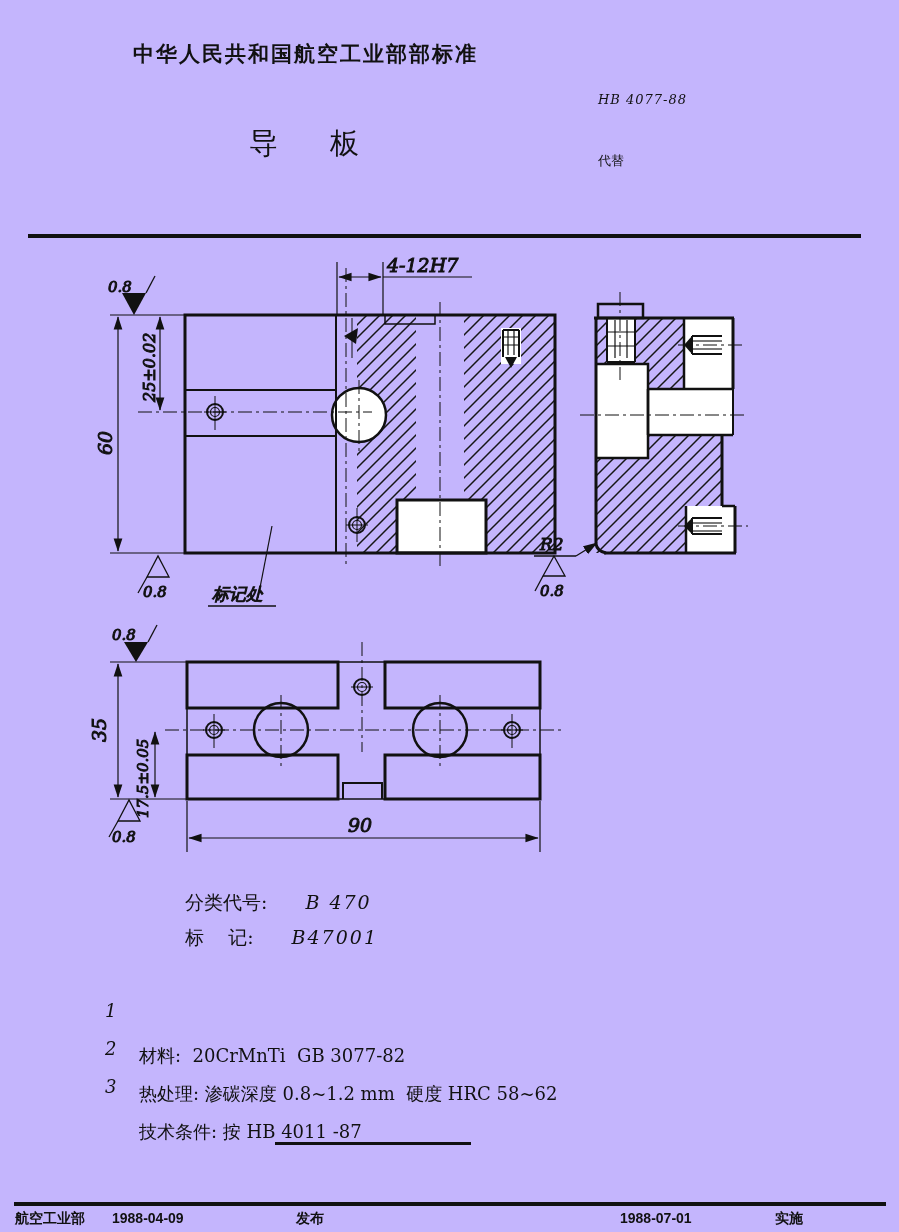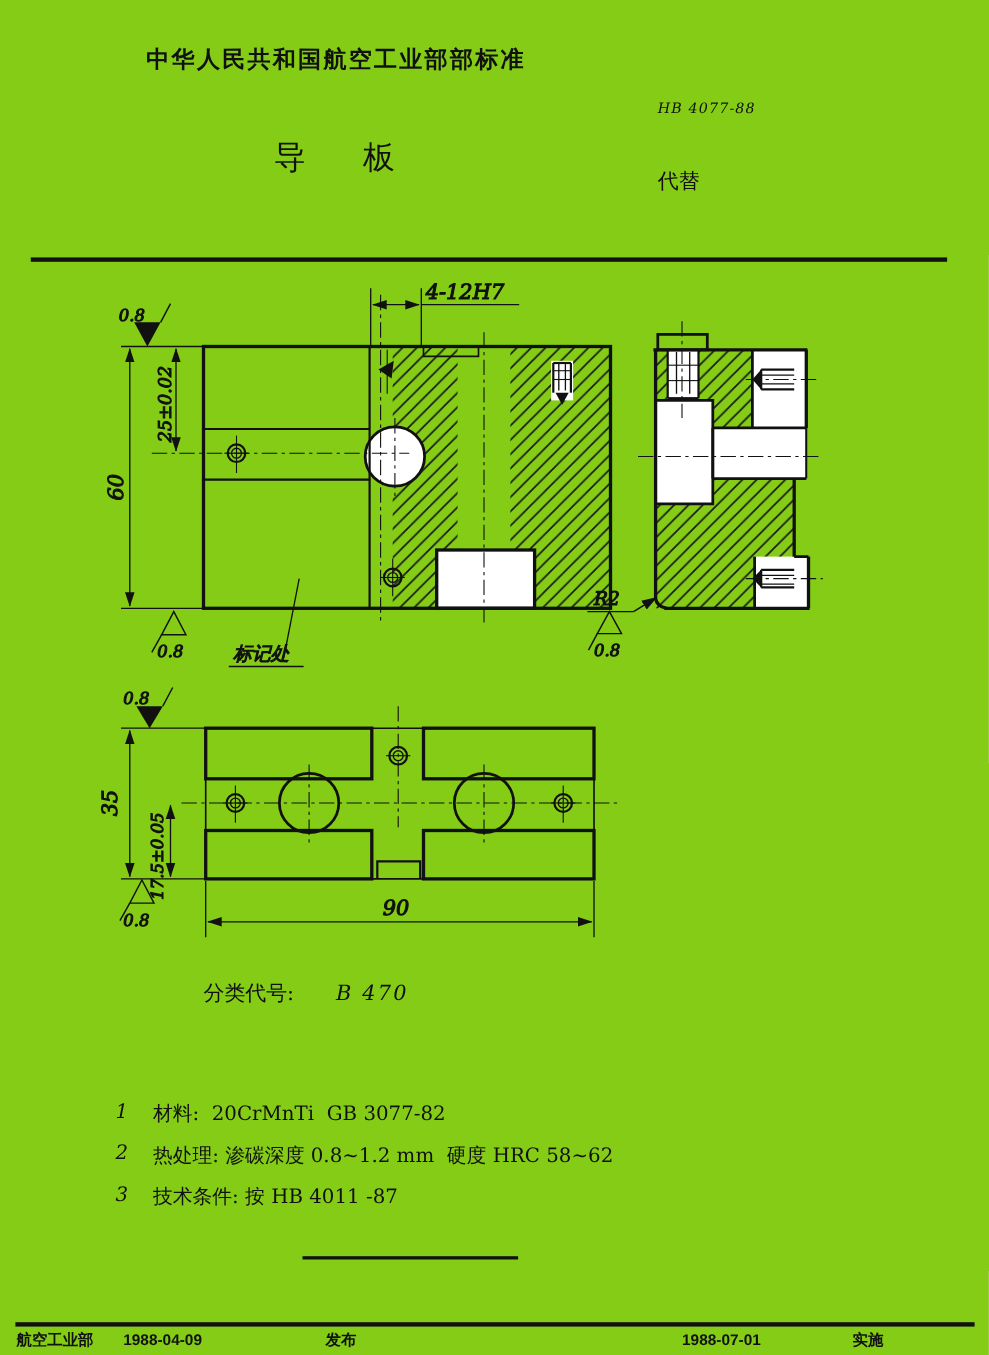--- a/index.html
+++ b/index.html
@@ -1,32 +1,32 @@
 <!DOCTYPE html>
 <html><head>
 <meta charset="utf-8">
 <style>
   html,body{margin:0;padding:0;background:#e8e8e8;}
-  .page{position:relative;width:899px;height:1232px;background:#84cc16;overflow:hidden;
+  .page{position:relative;width:899px;height:1232px;background:#c4b5fd;overflow:hidden;
         font-family:"DejaVu Sans",sans-serif;color:#111;}
   .abs{position:absolute;}
   .header-title{left:133px;top:40px;font-size:21px;font-weight:bold;letter-spacing:2px;
         font-family:"Liberation Sans",sans-serif;}
   .std-num{left:598px;top:92px;font-size:13px;font-style:italic;letter-spacing:1px;
         font-family:"DejaVu Serif",serif;}
   .doc-title{left:249px;top:124px;font-size:29px;letter-spacing:52px;font-weight:normal;
         font-family:"DejaVu Serif",serif;}
-  .replaces{left:598px;top:152px;font-size:19px;}
+  .replaces{left:598px;top:152px;font-size:13px;}
   .rule{background:#111;}
   .cls-row{left:185px;font-size:19px;font-family:"DejaVu Serif",serif;}
   .cls-row .lbl{white-space:pre;}
   .cls-row .val{font-style:italic;margin-left:38px;letter-spacing:2px;}
   .note-row{left:105px;font-size:18px;font-family:"DejaVu Serif",serif;display:flex;}
   .note-row .num{width:34px;font-style:italic;}
-  .note-row .txt{white-space:pre;}
+  .note-row .txt{white-space:pre;margin-top:44px;}
   .footer-text{top:1210px;font-size:14px;font-weight:bold;
         font-family:"Liberation Sans",sans-serif;}
   svg text{fill:#111;font-family:"DejaVu Serif",serif;}
   .dim{font-style:italic;}
 </style>
 </head>
 <body>
 
 <div class="page">
 
@@ -278,20 +278,23 @@
         <path d="M118,581 L129,560 L140,581 Z" stroke-width="1.3"></path>
         <line x1="118" y1="581" x2="109" y2="597" stroke-width="1.3"></line>
         <text class="dim" x="112" y="602" font-size="15">0.8</text>
       </g>
     </g>
   </svg>
 
   <div class="abs cls-row" style="top:890px;">
     <span class="lbl">分类代号:</span><span class="val">B 470</span>
   </div>
+  <div class="abs cls-row" style="top:925px;">
+    <span class="lbl">标    记:</span><span class="val">B47001</span>
+  </div>
 
   <div class="abs note-row" style="top:1000px;">
     <span class="num">1</span>
     <span class="txt">材料:  20CrMnTi  GB 3077-82</span>
   </div>
   <div class="abs note-row" style="top:1038px;">
     <span class="num">2</span>
     <span class="txt">热处理: 渗碳深度 0.8~1.2 mm  硬度 HRC 58~62</span>
   </div>
   <div class="abs note-row" style="top:1076px;">

